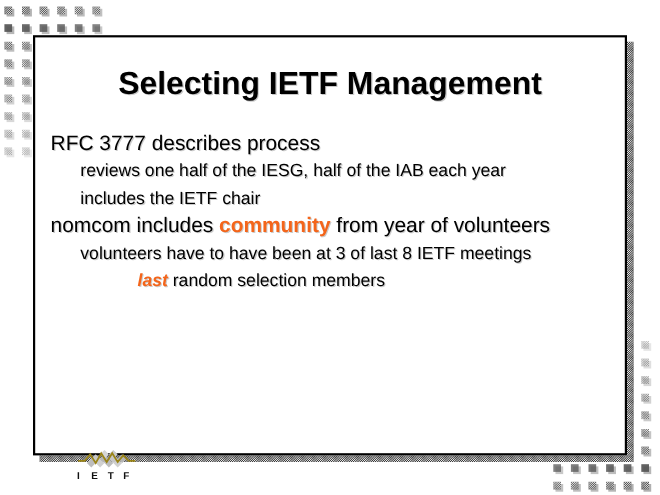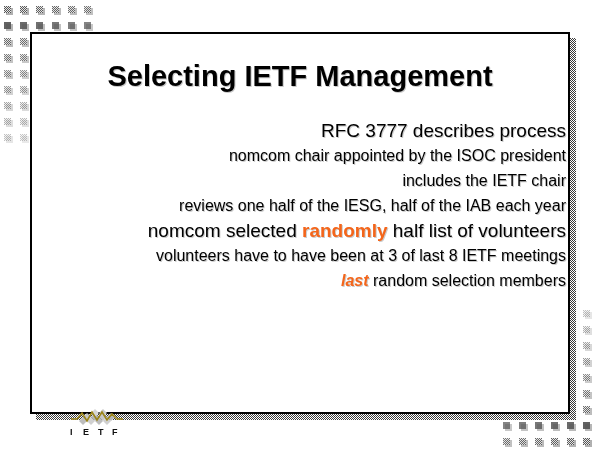--- a/index.html
+++ b/index.html
@@ -91,21 +91,20 @@
     left: 14px;
     top: 84px;
     width: 520px;
   }
   .line {
     color: #000000;
     text-shadow: 1px 1px 0 #cccccc;
     white-space: nowrap;
     line-height: 25px;
     height: 25px;
-    text-align: right;
   }
   .lvl1 { font-size: 19px; padding-left: 0px; }
   .lvl2 { font-size: 16px; padding-left: 27px; }
   .lvl3 { font-size: 16px; padding-left: 79px; }
   .hl {
     color: #f4651a;
     font-weight: bold;
   }
   .hl.ital { font-style: italic; }
 
@@ -338,24 +337,23 @@
     </div>
 
   <div id="panel-shadow"></div>
 
   <div id="panel">
 
     <div id="title">Selecting IETF Management</div>
 
     <div id="body">
         <div class="line lvl1"><span>RFC 3777 describes process</span></div>
-        <div class="line lvl2"><span>nomcom chair appointed by the ISOC president</span></div>
+        <div class="line lvl2"><span>reviews one half of the IESG, half of the IAB each year</span></div>
         <div class="line lvl2"><span>includes the IETF chair</span></div>
-        <div class="line lvl2"><span>reviews one half of the IESG, half of the IAB each year</span></div>
-        <div class="line lvl1"><span>nomcom selected </span><span class="hl">randomly</span><span> half list of volunteers</span></div>
+        <div class="line lvl1"><span>nomcom includes </span><span class="hl">community</span><span> from year of volunteers</span></div>
         <div class="line lvl2"><span>volunteers have to have been at 3 of last 8 IETF meetings</span></div>
         <div class="line lvl3"><span class="hl ital">last</span><span> random selection members</span></div>
       </div>
 
     <div id="ietf-logo">
       <svg width="66" height="35" viewBox="0 0 66 35" xmlns="http://www.w3.org/2000/svg">
         <g>
           <polygon points="18,14 22,10 26,14 22,18" fill="#c6c6c6"></polygon>
           <polygon points="26,14 30,10 34,14 30,18" fill="#b4b4b4"></polygon>
           <polygon points="34,14 38,10 42,14 38,18" fill="#c6c6c6"></polygon>

